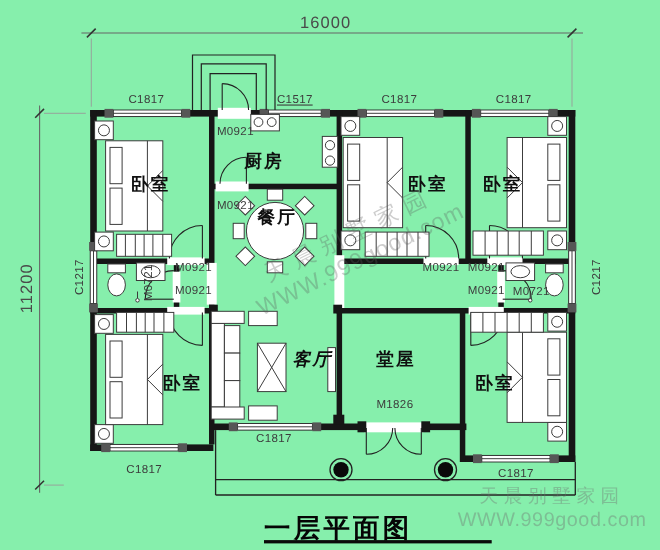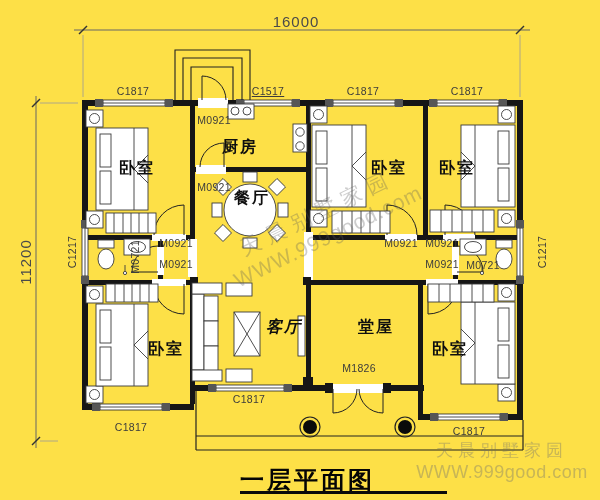--- a/index.html
+++ b/index.html
@@ -1,16 +1,16 @@
 <!DOCTYPE html>
 <html><head>
 <meta charset="utf-8">
 <style>
   html,body{margin:0;padding:0;background:#ffffff;}
-  #stage{position:relative;width:600px;height:500px;background:#fde047;overflow:hidden;
+  #stage{position:relative;width:600px;height:500px;background:#86efac;overflow:hidden;
          font-family:"Liberation Sans",sans-serif;}
   #plan-svg{position:absolute;left:0;top:0;}
   .lbl{position:absolute;transform:translate(-50%,-50%);white-space:nowrap;
        font-size:10.5px;color:#3c3c3c;letter-spacing:0.3px;font-family:"Liberation Sans",sans-serif;}
   .lbl.vert{transform:translate(-50%,-50%) rotate(-90deg);}
   .room{position:absolute;transform:translate(-50%,-50%);white-space:nowrap;
         font-size:16px;font-weight:bold;color:#0f0f0f;letter-spacing:2px;
         font-family:"DejaVu Sans",sans-serif;}
   .dim{position:absolute;transform:translate(-50%,-50%);font-size:15px;color:#4a4a4a;
        letter-spacing:1px;}
@@ -412,21 +412,21 @@
   <div class="lbl" style="left:483px;top:265px;">M0721</div>
   <div class="lbl" style="left:359px;top:368px;">M1826</div>
 
   <div class="room" style="left:137px;top:168px;">卧室</div>
   <div class="room" style="left:240px;top:147px;">厨房</div>
   <div class="room" style="left:252px;top:198px;">餐厅</div>
   <div class="room" style="left:389px;top:168px;">卧室</div>
   <div class="room" style="left:457px;top:168px;">卧室</div>
   <div class="room" style="left:166px;top:349px;">卧室</div>
   <div class="room" style="left:284px;top:327px;font-style:italic;">客厅</div>
-  <div class="room" style="left:376px;top:327px;">堂屋</div>
+  <div class="room" style="left:360px;top:327px;">堂屋</div>
   <div class="room" style="left:450px;top:349px;">卧室</div>
 
   <div class="wm-diag">
     <div class="l1">天晨别墅家园</div>
     <div class="l2">WWW.999good.com</div>
   </div>
   <div class="wm-corner">
     <div class="l1">天晨别墅家园</div>
     <div class="l2">WWW.999good.com</div>
   </div>

